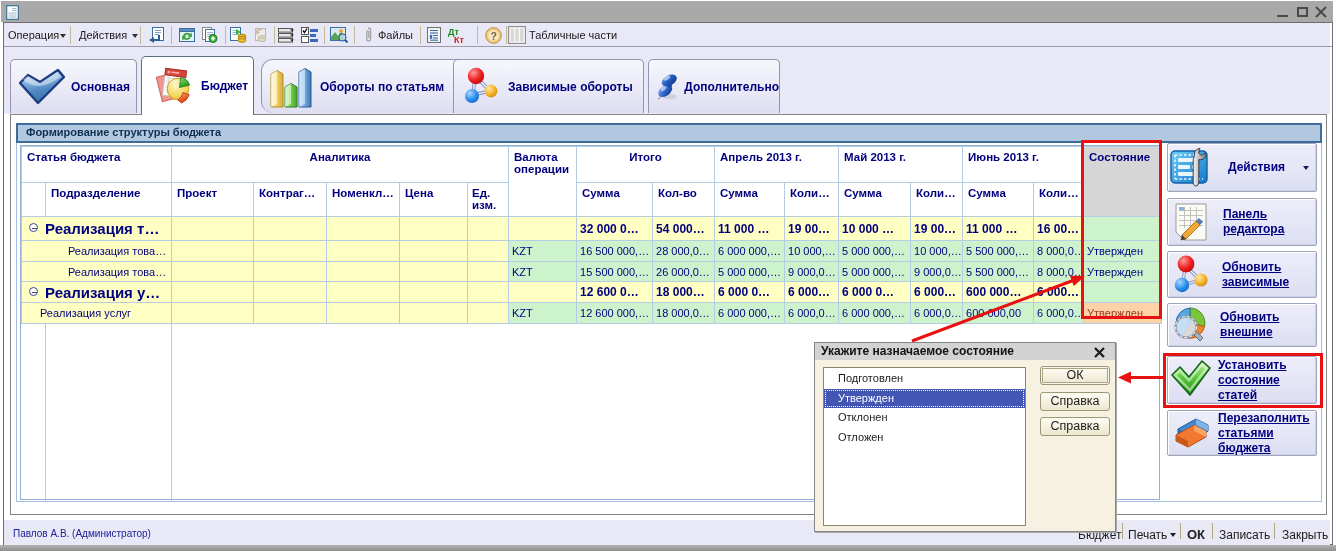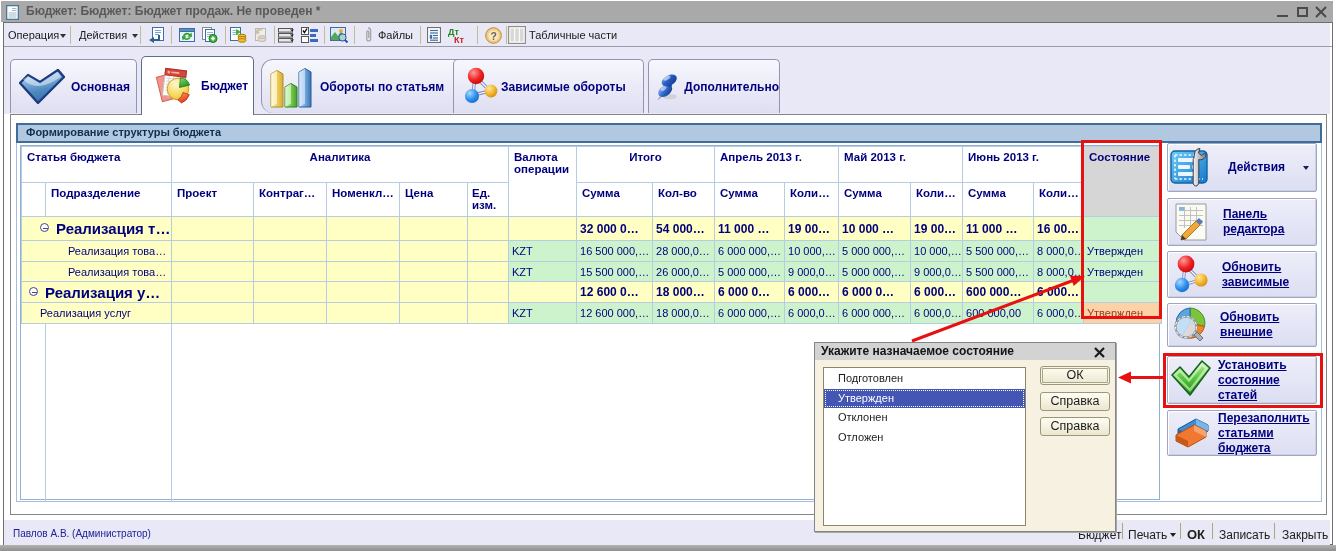--- a/index.html
+++ b/index.html
@@ -69,21 +69,20 @@
 <svg class="abs" style="left:6px;top:5px" width="13" height="15" viewBox="0 0 13 15">
       <rect x="0.5" y="0.5" width="12" height="14" fill="#fff" stroke="#4a7a9a" stroke-width="1.6"></rect>
       <g stroke="#9db7c9" stroke-width="1">
         <line x1="6" y1="3.5" x2="10.5" y2="3.5"></line>
         <line x1="6" y1="5.5" x2="10.5" y2="5.5"></line>
         <line x1="2.5" y1="8" x2="10.5" y2="8"></line>
         <line x1="2.5" y1="10" x2="10.5" y2="10"></line>
         <line x1="2.5" y1="12" x2="10.5" y2="12"></line>
       </g>
     </svg>
-<div class="abs" id="ttxt">Бюджет: Бюджет: Бюджет продаж. Не проведен *</div>
 <div class="abs" style="left:1277px;top:15px;width:11px;height:2px;background:#4a4a4a"></div>
 <div class="abs" style="left:1297px;top:7px;width:11px;height:10px;border:2px solid #4a4a4a"></div>
 <svg class="abs" style="left:1315px;top:6px" width="12" height="12" viewBox="0 0 12 12">
       <g stroke="#4a4a4a" stroke-width="2">
         <line x1="1" y1="1" x2="11" y2="11"></line>
         <line x1="11" y1="1" x2="1" y2="11"></line>
       </g>
     </svg>
 
 <div class="abs" id="client"></div>
@@ -324,21 +323,21 @@
           <radialGradient id="yl" cx="0.35" cy="0.3" r="0.9">
             <stop offset="0" stop-color="#ffe8a0"></stop>
             <stop offset="0.5" stop-color="#f4b42c"></stop>
             <stop offset="1" stop-color="#c07c08"></stop>
           </radialGradient>
         </defs>
         <circle cx="13" cy="9" r="8.2" fill="url(#rb)"></circle>
         <circle cx="9" cy="29" r="7" fill="url(#bl)"></circle>
         <circle cx="28" cy="24" r="6.4" fill="url(#yl)"></circle>
       </svg>
-<div class="lbl" style="margin-left:0">Зависимые обороты</div>
+<div class="lbl" style="margin-left:7px">Зависимые обороты</div>
     </div>
 <div class="abs tab" style="left:648px;width:132px;">
 <svg style="margin-left:6px" width="46" height="52" viewBox="0 0 46 52">
         <defs>
           <linearGradient id="pin" x1="0" y1="0" x2="0.7" y2="1">
             <stop offset="0" stop-color="#8cb4ec"></stop>
             <stop offset="0.45" stop-color="#2a62c8"></stop>
             <stop offset="1" stop-color="#143c90"></stop>
           </linearGradient>
           <linearGradient id="pin2" x1="0" y1="0" x2="0.6" y2="1">
@@ -405,21 +404,21 @@
             <th>Сумма</th>
             <th>Кол-во</th>
             <th>Сумма</th>
             <th>Коли…</th>
             <th>Сумма</th>
             <th>Коли…</th>
             <th>Сумма</th>
             <th>Коли…</th>
           </tr>
 <tr class="grp" style="height:24px">
-            <td class="y gname" colspan="2" style="padding-left:18px"><span class="mn"></span>Реализация т…</td>
+            <td class="y gname" colspan="2" style="padding-left:7px"><span class="mn"></span>Реализация т…</td>
             <td class="y"></td>
             <td class="y"></td>
             <td class="y"></td>
             <td class="y"></td>
             <td class="y"></td>
             <td class="y"></td>
             <td class="y num">32 000 0…</td>
             <td class="y num">54 000…</td>
             <td class="y num">11 000 …</td>
             <td class="y num">19 00…</td>

